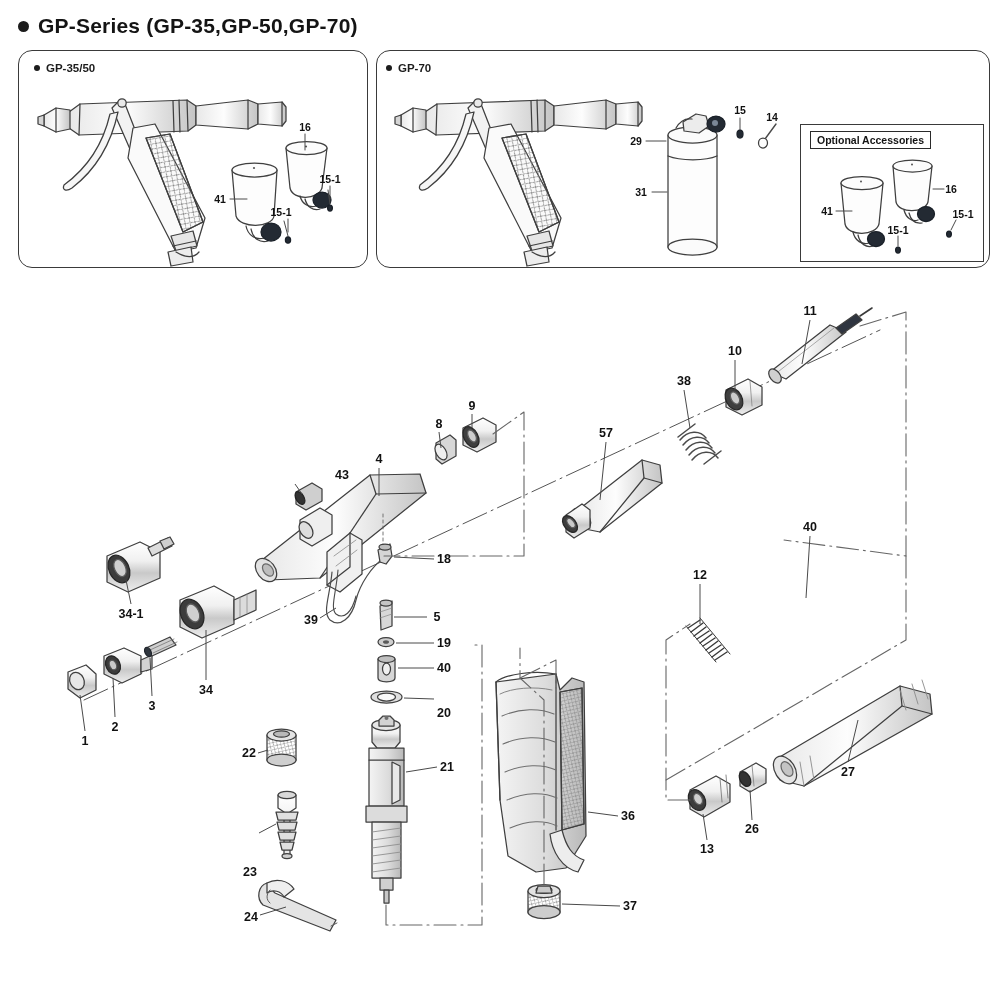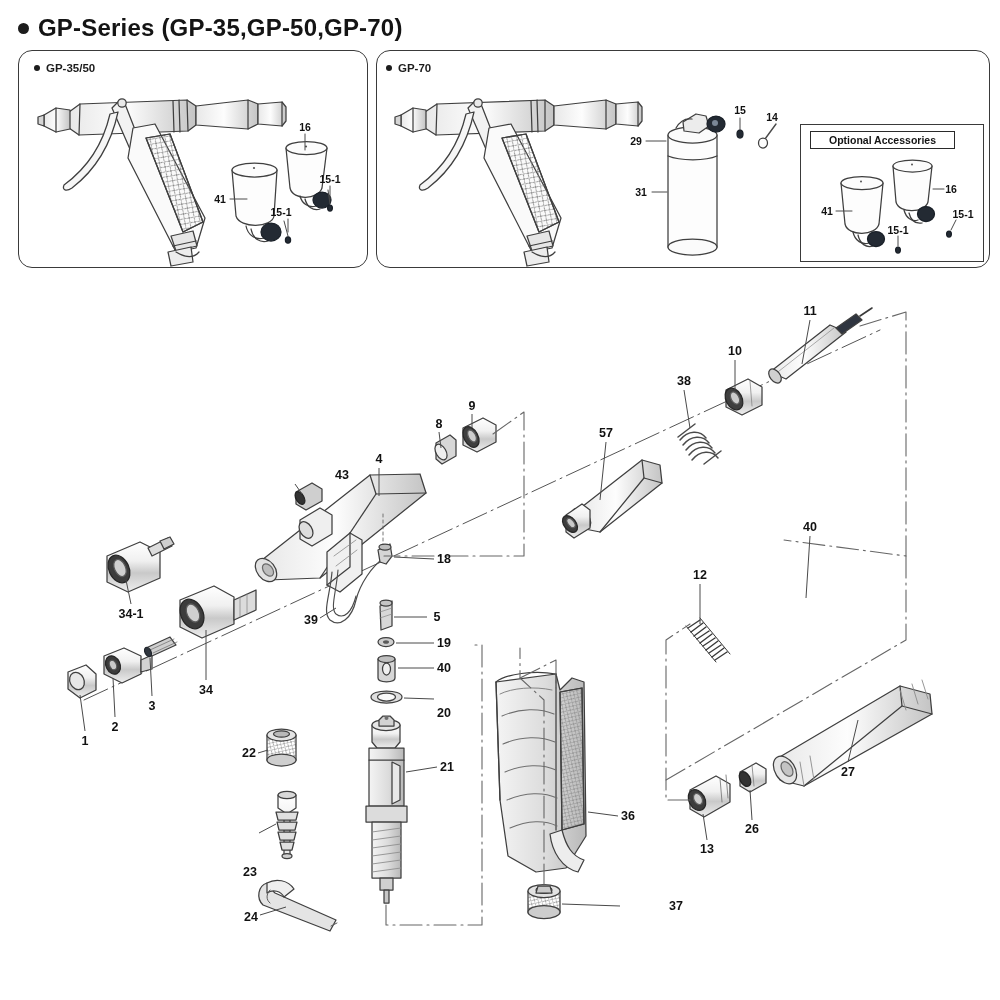--- a/index.html
+++ b/index.html
@@ -3,29 +3,29 @@
 <meta charset="utf-8">
 <style>
   html,body{margin:0;padding:0;background:#fff;}
   body{width:1000px;height:1000px;position:relative;overflow:hidden;
        font-family:"Liberation Sans",sans-serif;color:#1a1a1a;}
   #stage{position:absolute;inset:0;}
 
   
   .title-row{position:absolute;left:18px;top:14px;display:flex;align-items:center;gap:9px;}
   .bullet{width:11px;height:11px;border-radius:50%;background:#1c1c1c;display:inline-block;}
-  .title-txt{font-size:24px;font-weight:bold;letter-spacing:.2px;color:#141414;}
+  .title-txt{font-size:21px;font-weight:bold;letter-spacing:.2px;color:#141414;}
 
   
   .panel{position:absolute;border:1.6px solid #3a3a3a;border-radius:14px;background:#fff;}
   .panel-lbl{position:absolute;display:flex;align-items:center;gap:6px;font-size:11.5px;font-weight:bold;color:#1c1c1c;}
   .panel-lbl .dot{width:6px;height:6px;border-radius:50%;background:#1c1c1c;display:inline-block;}
   .subpanel{position:absolute;border:1.4px solid #3a3a3a;background:#fff;}
   .subpanel-cap{position:absolute;border:1.2px solid #2a2a2a;font-size:10.5px;font-weight:bold;
-                padding:2px 18px;background:#fff;white-space:nowrap;color:#141414;}
+                padding:2px 6px;background:#fff;white-space:nowrap;color:#141414;}
 
   
   .lbl{position:absolute;font-size:12.5px;font-weight:bold;color:#111;white-space:nowrap;
        transform:translate(-50%,-50%);}
   .lbl.sm{font-size:10.5px;}
 
   
   svg.overlay{position:absolute;left:0;top:0;width:1000px;height:1000px;overflow:visible;}
 </style>
 </head>
@@ -558,15 +558,15 @@
   <div class="lbl" style="left:115px;top:727px;">2</div>
   <div class="lbl" style="left:85px;top:741px;">1</div>
   <div class="lbl" style="left:249px;top:753px;">22</div>
   <div class="lbl" style="left:447px;top:767px;">21</div>
   <div class="lbl" style="left:848px;top:772px;">27</div>
   <div class="lbl" style="left:707px;top:849px;">13</div>
   <div class="lbl" style="left:752px;top:829px;">26</div>
   <div class="lbl" style="left:628px;top:816px;">36</div>
   <div class="lbl" style="left:250px;top:833px;margin-top:39px;">23</div>
   <div class="lbl" style="left:251px;top:917px;">24</div>
-  <div class="lbl" style="left:630px;top:906px;margin-left:46px;">37</div>
+  <div class="lbl" style="left:630px;top:906px;">37</div>
 
 </div>
 
 </body></html>

